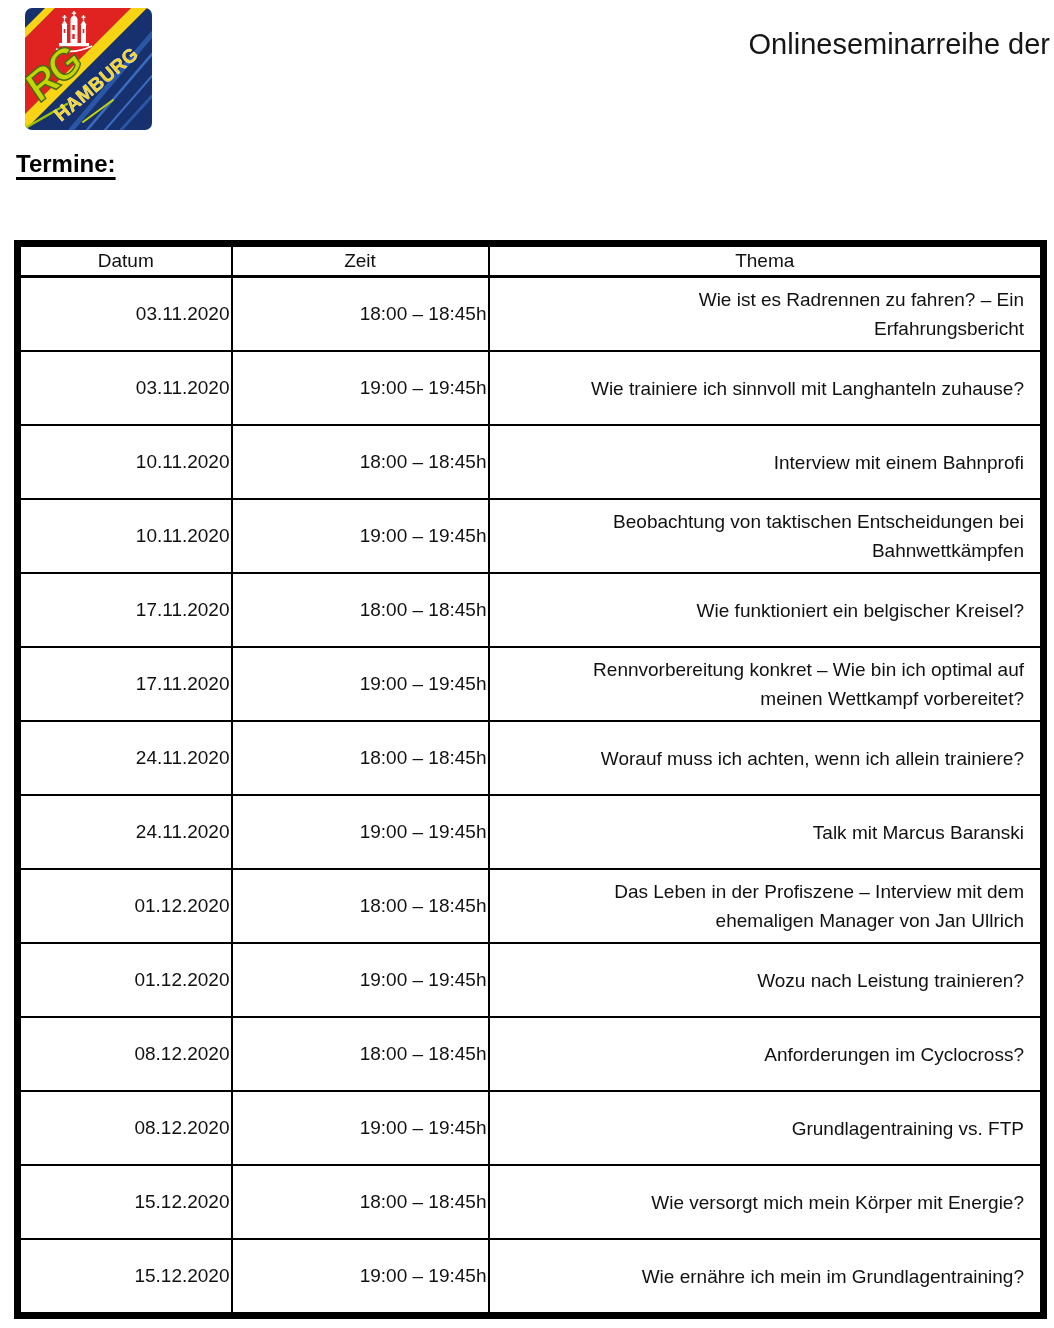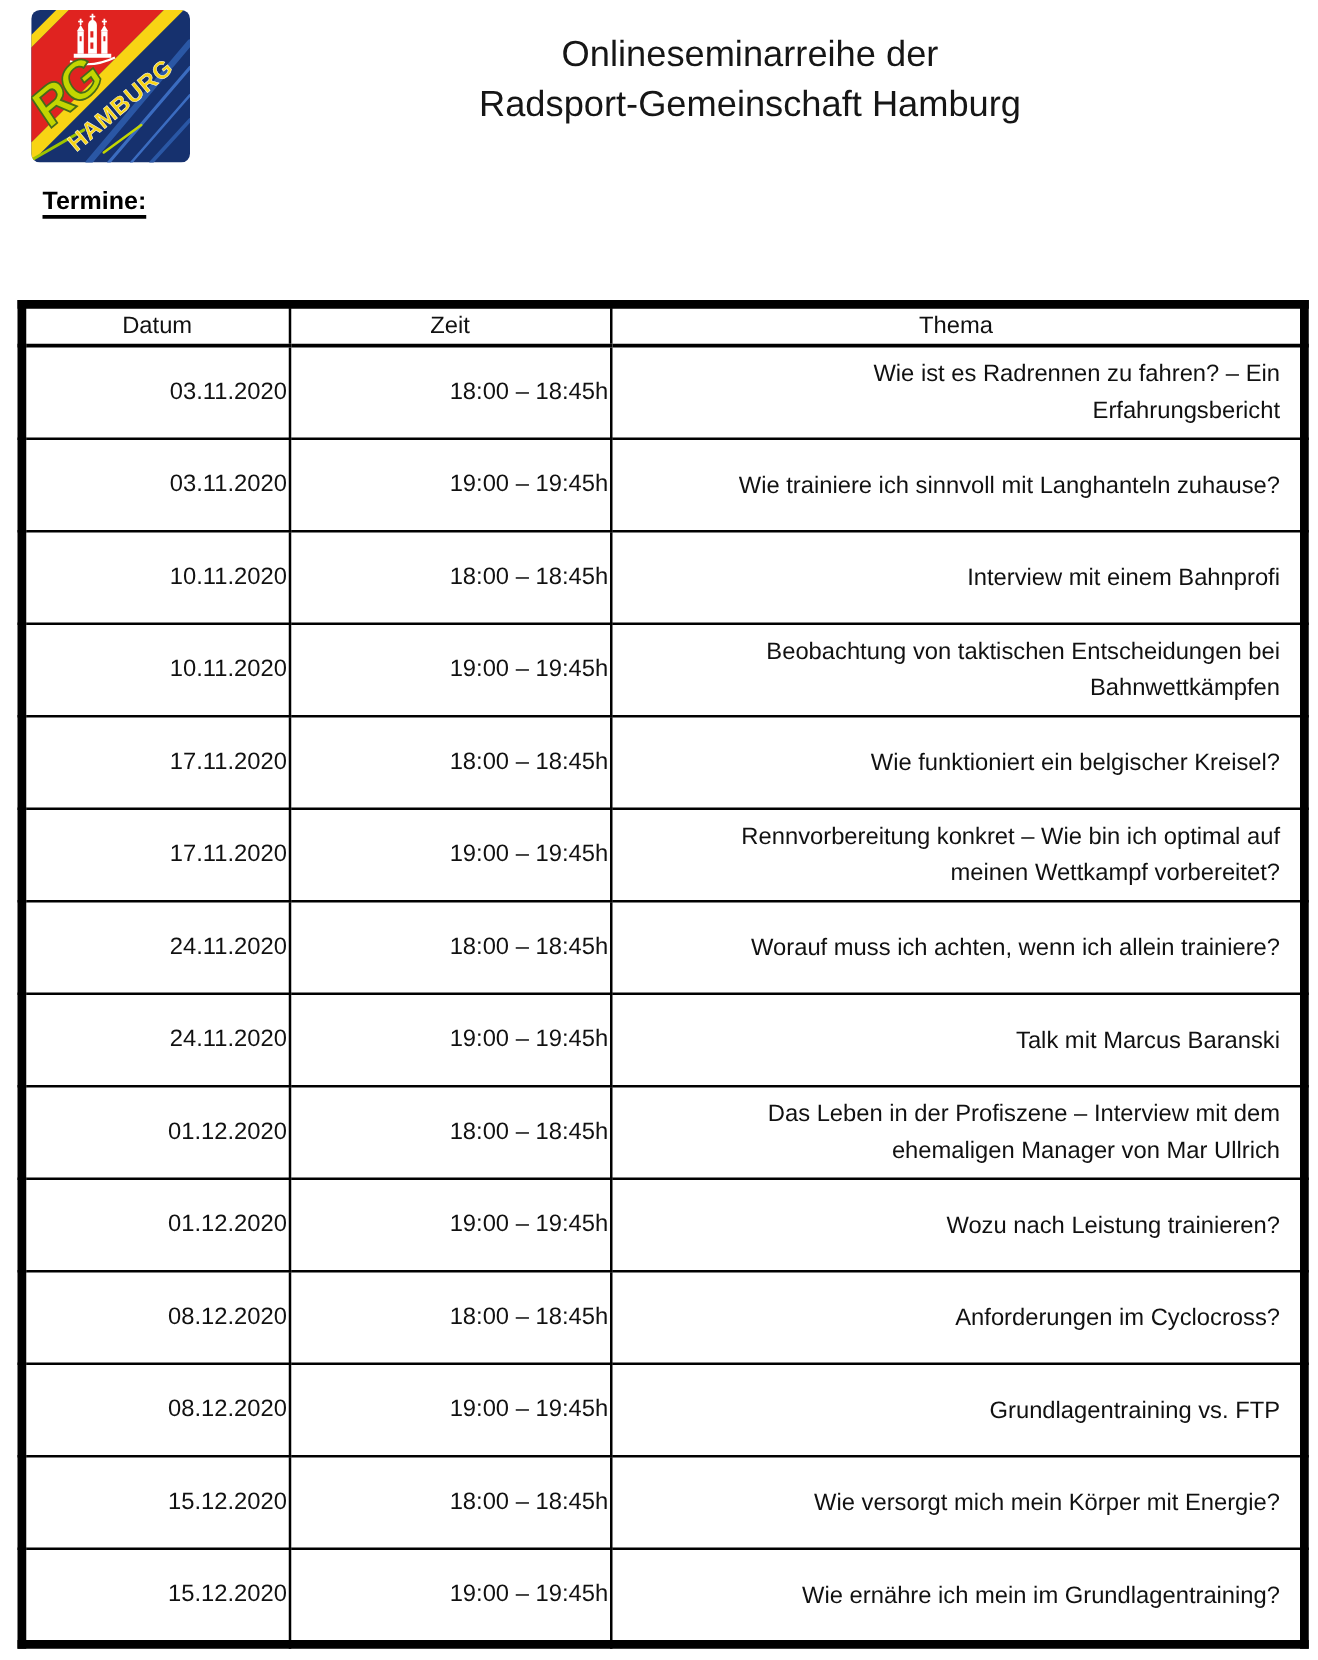--- a/index.html
+++ b/index.html
@@ -5,26 +5,26 @@
   html,body{margin:0;padding:0;}
   body{
     width:1054px;height:1328px;
     background:#ffffff;color:#000;
     font-family:"Liberation Sans",sans-serif;
     position:relative;overflow:hidden;
   }
   .logo{position:absolute;left:25px;top:8px;width:127px;height:122px;}
   .title-block{
     position:absolute;left:150px;top:24px;width:900px;
-    text-align:center;font-size:29px;line-height:40px;color:#161616;
+    text-align:right;font-size:29px;line-height:40px;color:#161616;
   }
   .section-heading{
     position:absolute;left:16px;top:150px;
-    font-size:20px;font-weight:bold;
-    text-decoration:underline;text-decoration-thickness:3px;text-underline-offset:5px;margin-left:18px;
+    font-size:24px;font-weight:bold;
+    text-decoration:underline;text-decoration-thickness:3px;text-underline-offset:5px;
   }
   table.schedule{
     position:absolute;left:14px;top:240px;width:1026px;
     border-collapse:collapse;table-layout:fixed;
     border:7px solid #000000;
     padding-left:20px;
   }
   table.schedule th, table.schedule td{
     border:2px solid #000;
     font-size:19px;color:#111;
@@ -100,21 +100,20 @@
 
       <g transform="translate(36,114) rotate(-40)">
         <text x="0" y="0" font-family="'Liberation Sans',sans-serif" font-size="19" font-weight="bold" fill="#f8d414" stroke="#fffbe0" stroke-width="0.4" letter-spacing="0.5">HAMBURG</text>
       </g>
     </g>
   </svg>
 </div>
 
 <div class="title-block">
   <div>Onlineseminarreihe der</div>
-  <div>Radsport-Gemeinschaft Hamburg</div>
 </div>
 
 <div class="section-heading">Termine:</div>
 
 <table class="schedule">
   <colgroup>
     <col style="width:214px">
     <col style="width:257px">
     <col style="width:555px">
   </colgroup>
@@ -174,21 +173,21 @@
   <tr>
     <td class="c-datum">24.11.2020</td>
     <td class="c-zeit">19:00 – 19:45h</td>
     <td class="c-thema">Talk mit Marcus Baranski</td>
   </tr>
 
   <tr>
     <td class="c-datum">01.12.2020</td>
     <td class="c-zeit">18:00 – 18:45h</td>
     <td class="c-thema">Das Leben in der Profiszene – Interview mit dem
-ehemaligen Manager von Mar Ullrich</td>
+ehemaligen Manager von Jan Ullrich</td>
   </tr>
 
   <tr>
     <td class="c-datum">01.12.2020</td>
     <td class="c-zeit">19:00 – 19:45h</td>
     <td class="c-thema">Wozu nach Leistung trainieren?</td>
   </tr>
 
   <tr>
     <td class="c-datum">08.12.2020</td>

